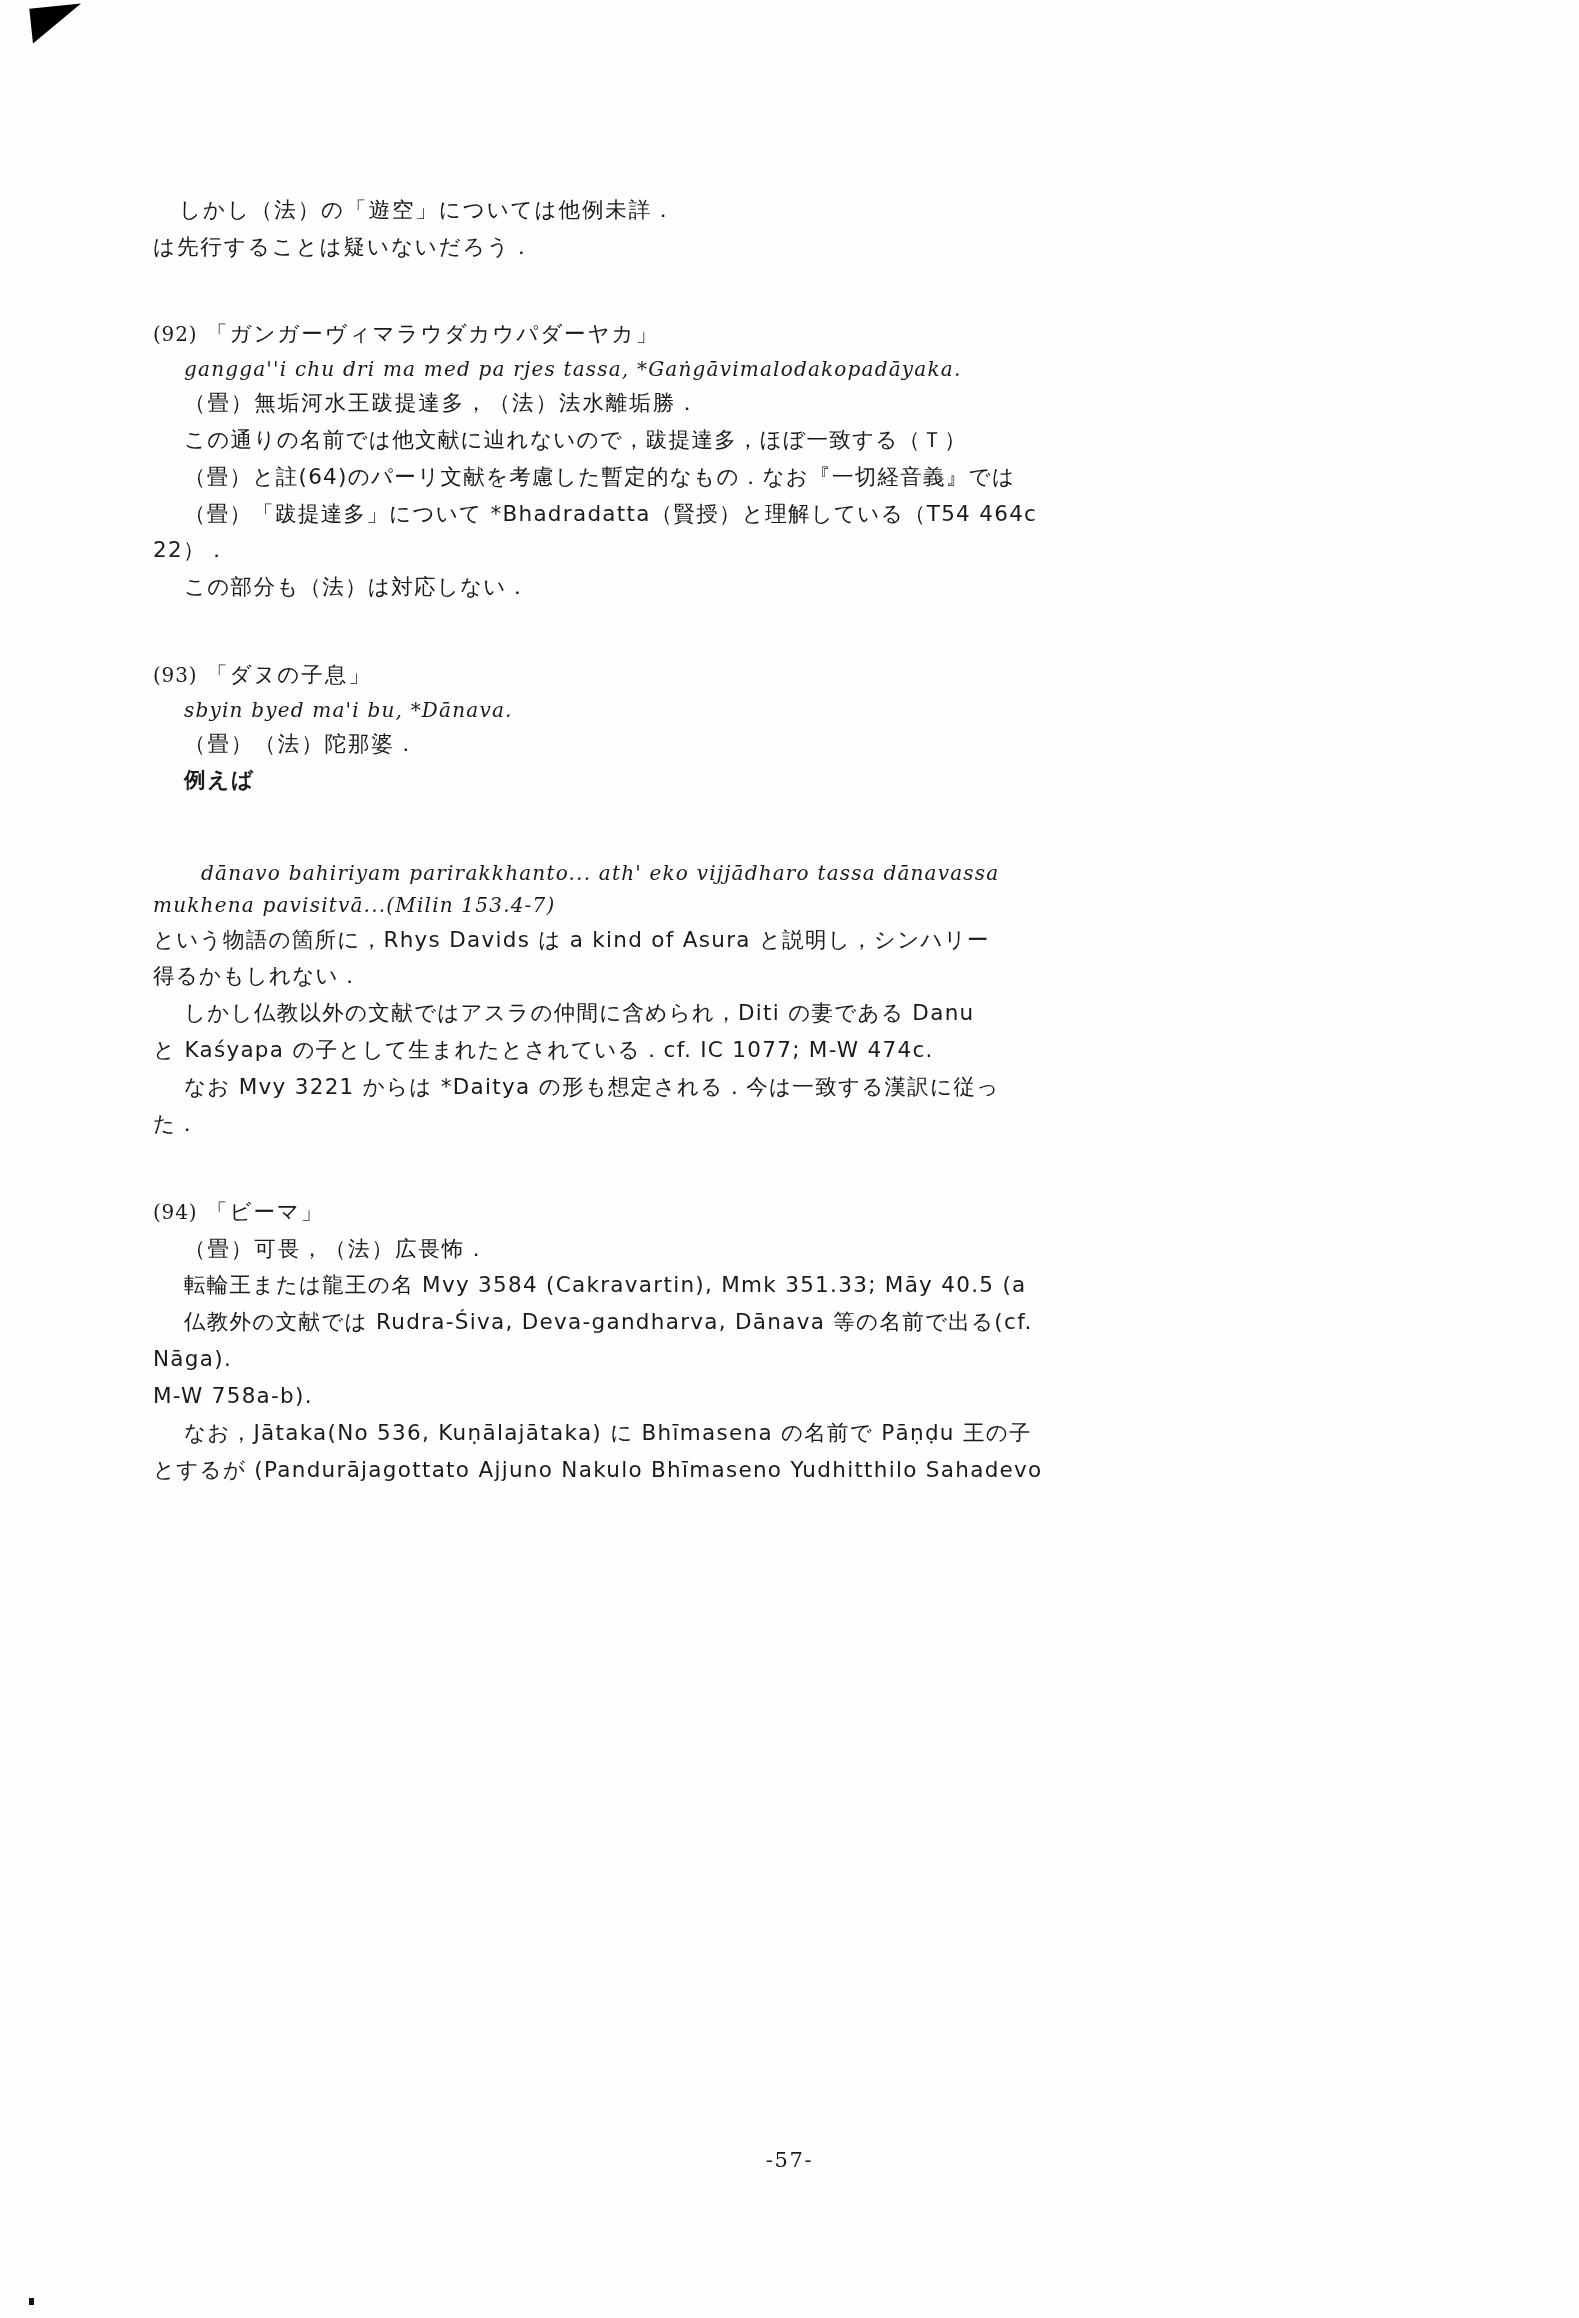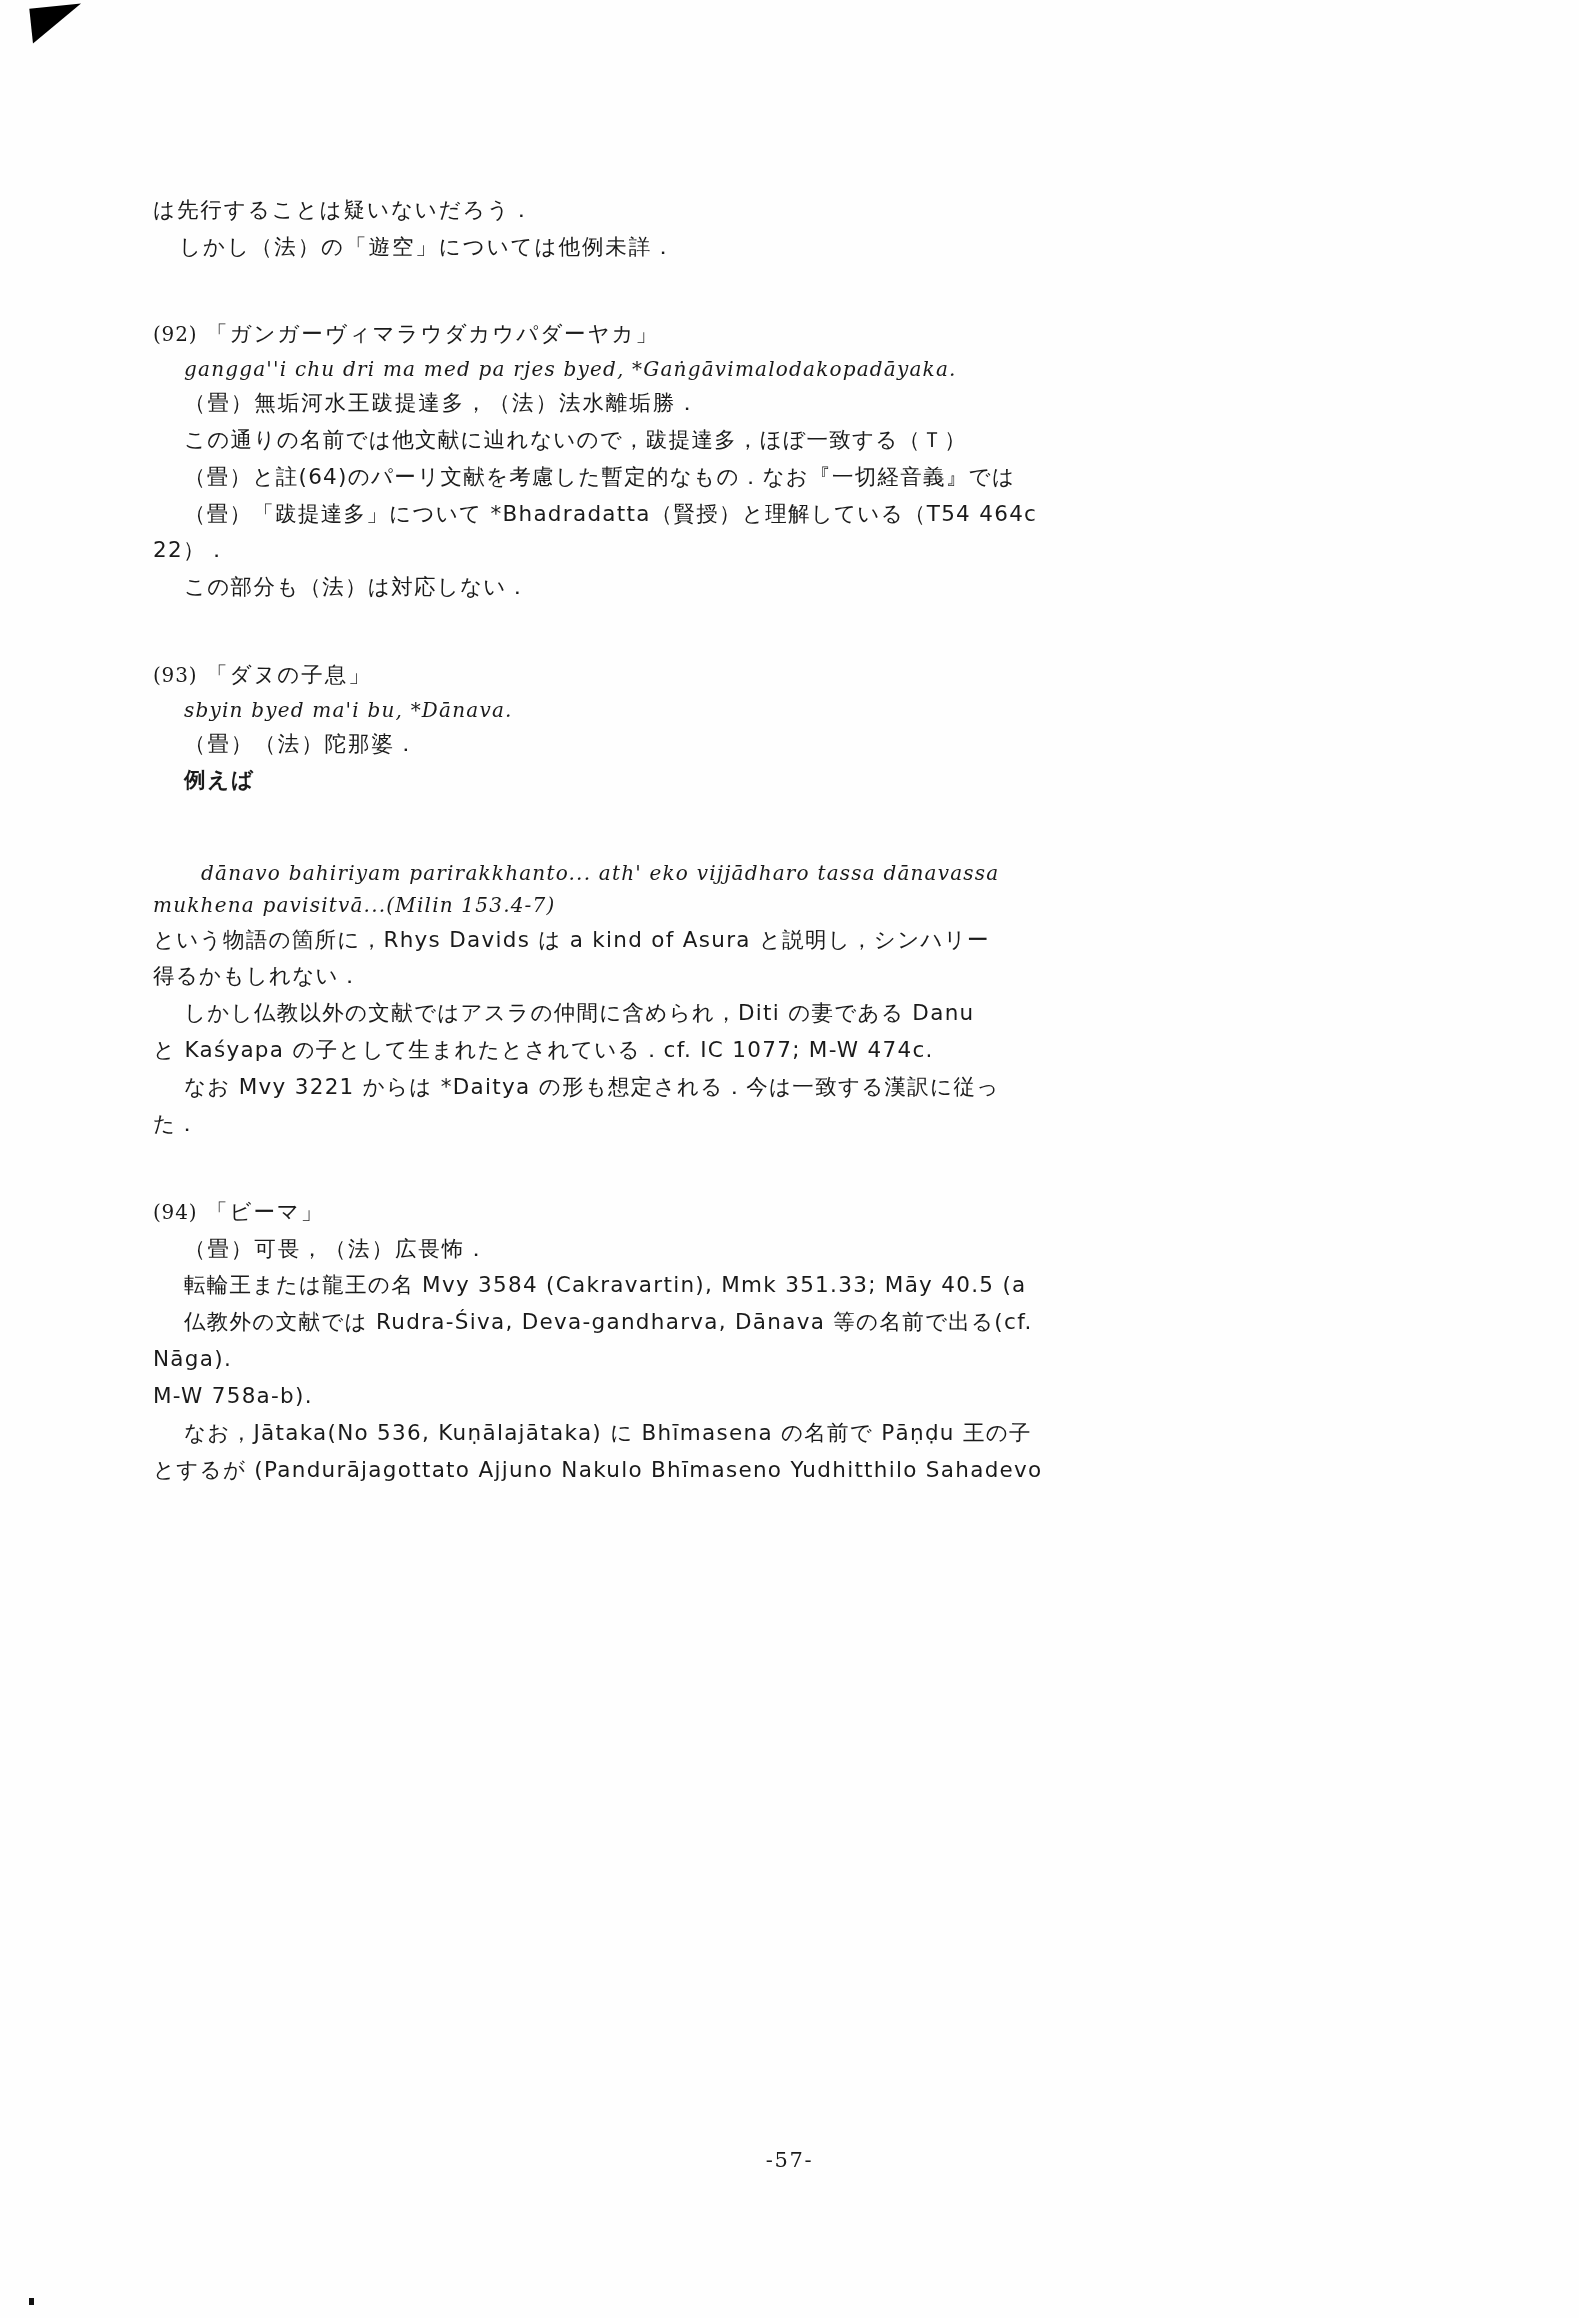--- a/index.html
+++ b/index.html
@@ -103,30 +103,30 @@
 </head>
 <body>
 
 <div class="page">
 
   <div class="corner-mark"></div>
   <div class="corner-dot"></div>
 
   <div class="content">
 
+    <p class="jp indent1">しかし（法）の「遊空」については他例未詳．</p>
     <p class="jp">は先行することは疑いないだろう．</p>
-    <p class="jp indent1">しかし（法）の「遊空」については他例未詳．</p>
 
     <div class="gap-l"></div>
 
     <p class="jp">
       <span class="entry-num">(92)</span>
       <span>「ガンガーヴィマラウダカウパダーヤカ」</span>
     </p>
-    <p class="ital indent-block">gangga''i chu dri ma med pa rjes byed, *Gaṅgāvimalodakopadāyaka.</p>
+    <p class="ital indent-block">gangga''i chu dri ma med pa rjes tassa, *Gaṅgāvimalodakopadāyaka.</p>
     <p class="jp indent-block">（畳）無垢河水王跋提達多，（法）法水離垢勝．</p>
     <p class="mixed indent-block">この通りの名前では他文献に辿れないので，跋提達多，ほぼ一致する（Ｔ）</p>
     <p class="mixed indent-block">（畳）と註(64)のパーリ文献を考慮した暫定的なもの．なお『一切経音義』では</p>
     <p class="mixed indent-block">（畳）「跋提達多」について *Bhadradatta（賢授）と理解している（T54 464c</p>
     <p class="mixed">22）．</p>
     <p class="mixed indent-block">この部分も（法）は対応しない．</p>
 
     <div class="gap-l"></div>
 
     <p class="jp">

